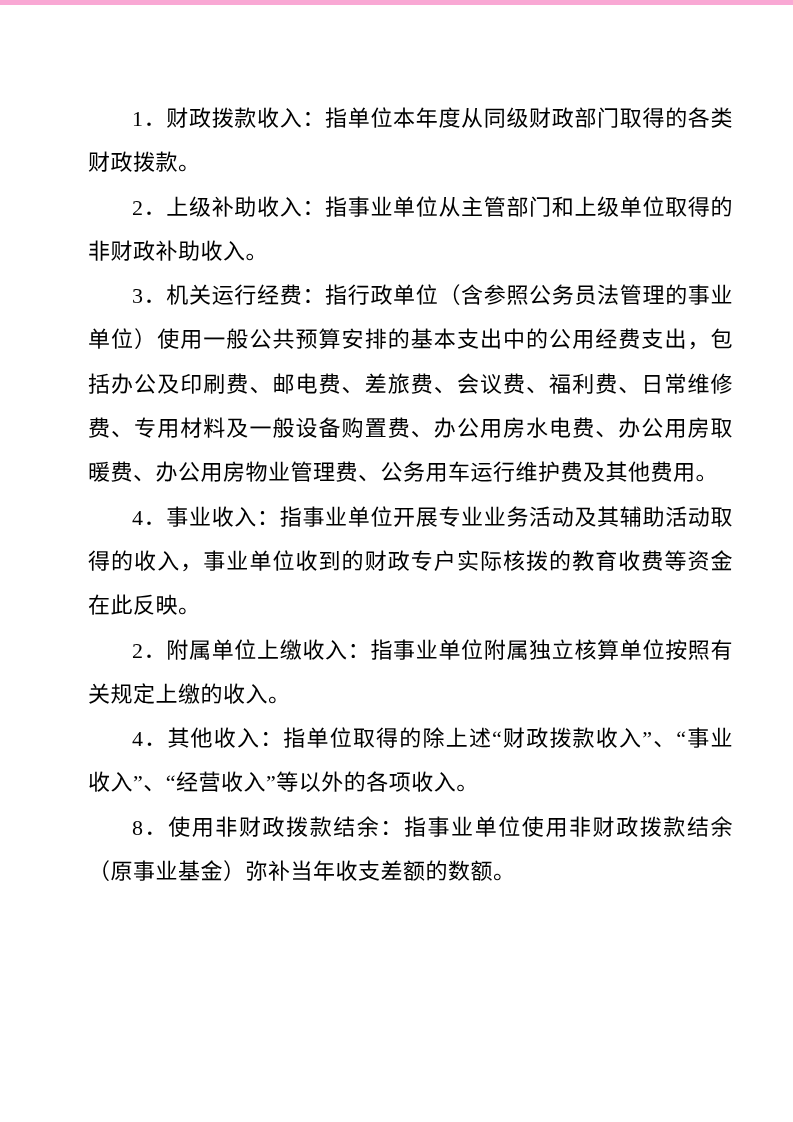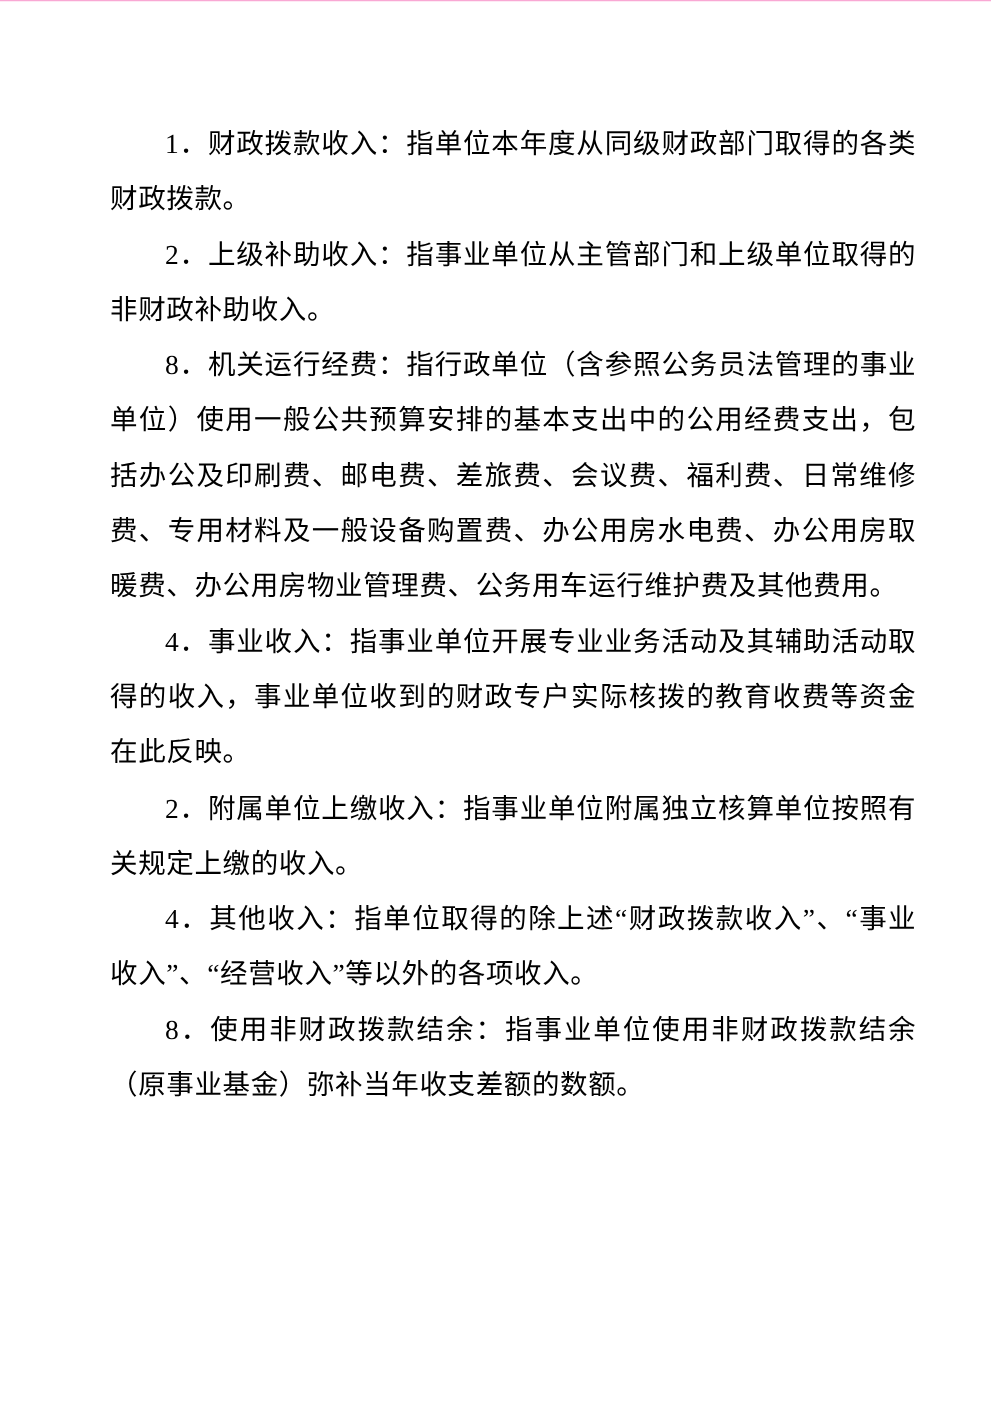--- a/index.html
+++ b/index.html
@@ -14,21 +14,21 @@
       font-family: "Liberation Serif", "DejaVu Serif", serif;
       color: #000000;
       position: relative;
       overflow: hidden;
     }
     .page {
       position: relative;
       width: 793px;
       height: 1122px;
       background: #ffffff;
-      border-top: 1px solid #f9a8d4;
+      border-top: 5px solid #f9a8d4;
     }
     .content {
       position: absolute;
       left: 88px;
       top: 92px;
       width: 645px;
     }
     .content p {
       margin: 0;
       padding: 0;
@@ -54,19 +54,19 @@
       color: #000000;
     }
   </style>
 </head>
 <body>
 
 <div class="page">
   <div class="content">
     <p>1．财政拨款收入：指单位本年度从同级财政部门取得的各类财政拨款。</p>
     <p>2．上级补助收入：指事业单位从主管部门和上级单位取得的非财政补助收入。</p>
-    <p>8．机关运行经费：指行政单位（含参照公务员法管理的事业单位）使用一般公共预算安排的基本支出中的公用经费支出，包括办公及印刷费、邮电费、差旅费、会议费、福利费、日常维修费、专用材料及一般设备购置费、办公用房水电费、办公用房取暖费、办公用房物业管理费、公务用车运行维护费及其他费用。</p>
+    <p>3．机关运行经费：指行政单位（含参照公务员法管理的事业单位）使用一般公共预算安排的基本支出中的公用经费支出，包括办公及印刷费、邮电费、差旅费、会议费、福利费、日常维修费、专用材料及一般设备购置费、办公用房水电费、办公用房取暖费、办公用房物业管理费、公务用车运行维护费及其他费用。</p>
     <p>4．事业收入：指事业单位开展专业业务活动及其辅助活动取得的收入，事业单位收到的财政专户实际核拨的教育收费等资金在此反映。</p>
     <p>2．附属单位上缴收入：指事业单位附属独立核算单位按照有关规定上缴的收入。</p>
     <p>4．其他收入：指单位取得的除上述“财政拨款收入”、“事业收入”、“经营收入”等以外的各项收入。</p>
     <p>8．使用非财政拨款结余：指事业单位使用非财政拨款结余（原事业基金）弥补当年收支差额的数额。</p>
   </div>
 </div>
 
 </body></html>

